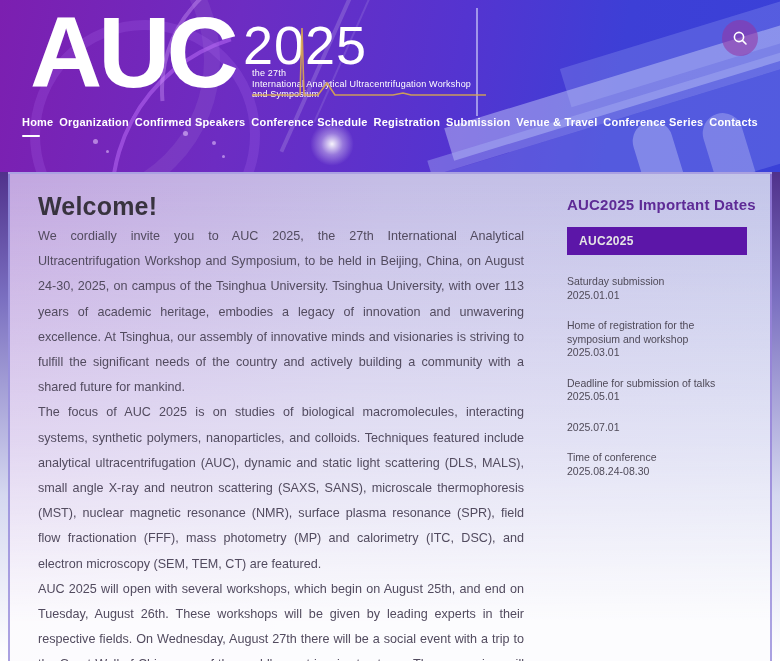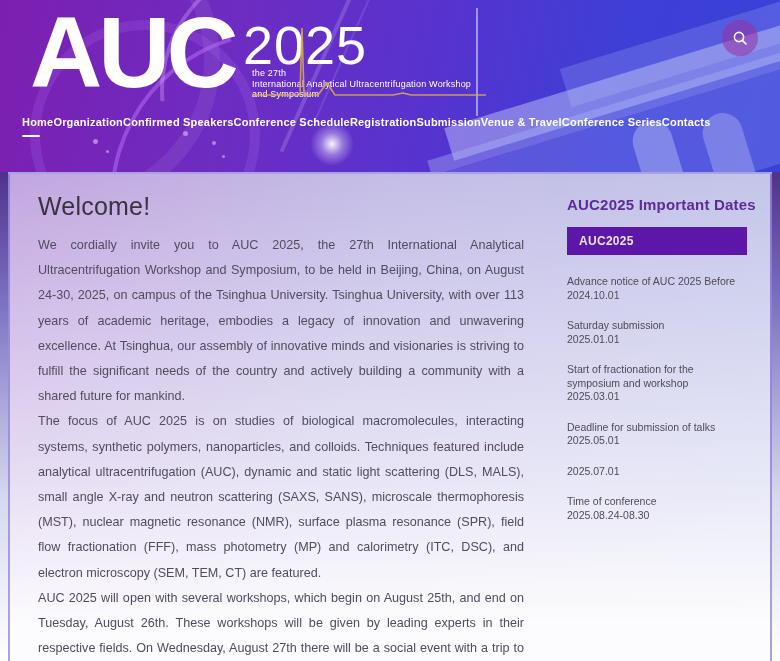--- a/index.html
+++ b/index.html
@@ -47,35 +47,35 @@
 
   
   .search-btn {
     position:absolute; left:722px; top:20px; width:36px; height:36px; border-radius:50%;
     background:rgba(150,50,160,0.55); display:flex; align-items:center; justify-content:center; cursor:pointer;
   }
 
   
   .nav {
     position:absolute; left:0; top:116px; width:780px; padding:0 22px;
-    display:flex; justify-content:flex-start; align-items:flex-start;
+    display:flex; justify-content:space-between; align-items:flex-start;
   }
   .nav-item { color:#ffffff; font-size:11px; font-weight:700; letter-spacing:0.2px; cursor:pointer; white-space:nowrap; }
   .nav-item.active .nav-underline { display:block; width:18px; height:2px; background:#ffffff; margin-top:7px; border-radius:1px; }
 
   
   .panel {
     position:absolute; left:8px; top:172px; width:764px; bottom:0;
     background:
       linear-gradient(180deg, rgba(255,255,255,0) 0%, rgba(252,252,255,0.55) 55%, rgba(255,255,255,0.95) 92%),
       linear-gradient(100deg, #c2a6e0 0%, #c4bde6 45%, #c3c7ea 100%);
     border:2px solid rgba(70,50,190,0.45); border-bottom:none;
   }
   .main-col { position:absolute; left:28px; top:18px; width:486px; }
-  .welcome { font-size:25px; font-weight:400; color:#38333f; letter-spacing:0.2px; margin-bottom:12px; }
+  .welcome { font-size:25px; font-weight:700; color:#38333f; letter-spacing:0.2px; margin-bottom:3px; }
   .body-text p { font-size:12.6px; line-height:25.2px; color:#524b5f; text-align:justify; }
 
   
   .sidebar { position:absolute; left:557px; top:22px; width:192px; }
   .sb-title { font-size:15px; font-weight:800; color:#5e2b96; letter-spacing:0.2px; }
   .sb-tab {
     margin-top:14px; width:180px; height:28px; background:#5c16a8; color:#e5e5e5;
     font-size:12px; font-weight:700; line-height:28px; padding-left:12px; letter-spacing:0.3px; cursor:pointer;
   }
   .sb-list { margin-top:20px; width:180px; }
@@ -159,29 +159,25 @@
 
     </div>
 
   </div>
 
   <div class="sidebar">
     <div class="sb-title">AUC2025 Important Dates</div>
     <div class="sb-tab">AUC2025</div>
     <div class="sb-list">
       <div class="sb-item">
-        <div class="sb-label">Advance notice of AUC 2025 Before</div>
-        <div class="sb-date">2024.10.01</div>
-      </div>
-      <div class="sb-item">
         <div class="sb-label">Saturday submission</div>
         <div class="sb-date">2025.01.01</div>
       </div>
       <div class="sb-item">
-        <div class="sb-label">Start of fractionation for the symposium and workshop</div>
+        <div class="sb-label">Home of registration for the symposium and workshop</div>
         <div class="sb-date">2025.03.01</div>
       </div>
       <div class="sb-item">
         <div class="sb-label">Deadline for submission of talks</div>
         <div class="sb-date">2025.05.01</div>
       </div>
       <div class="sb-item">
         <div class="sb-date">2025.07.01</div>
       </div>
       <div class="sb-item">

